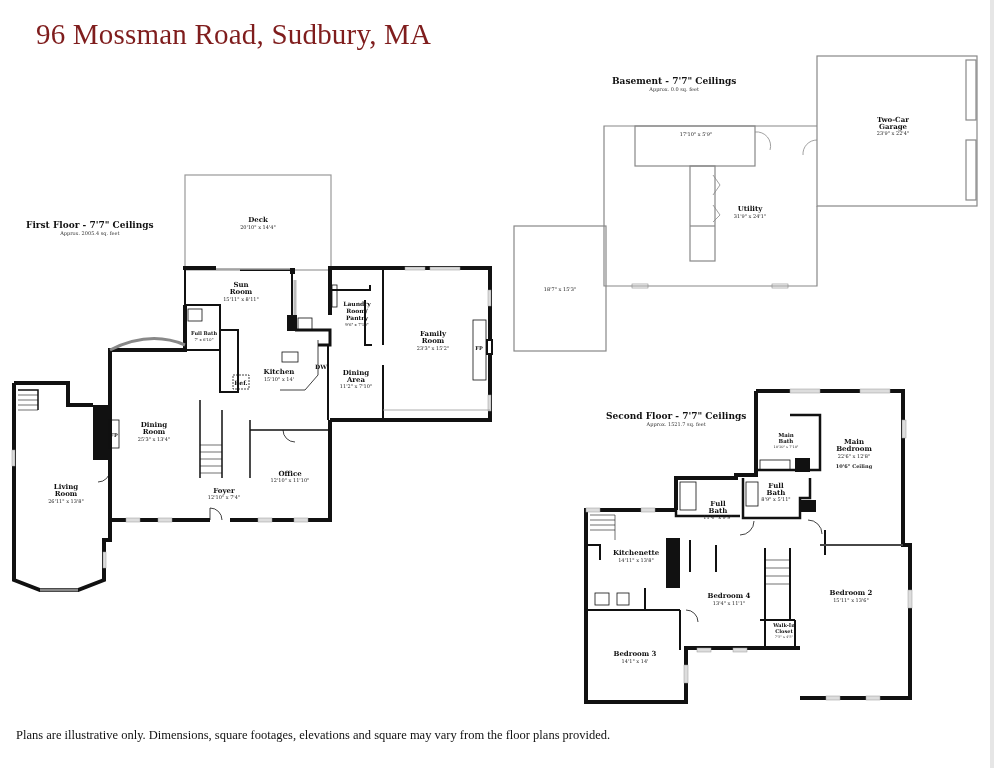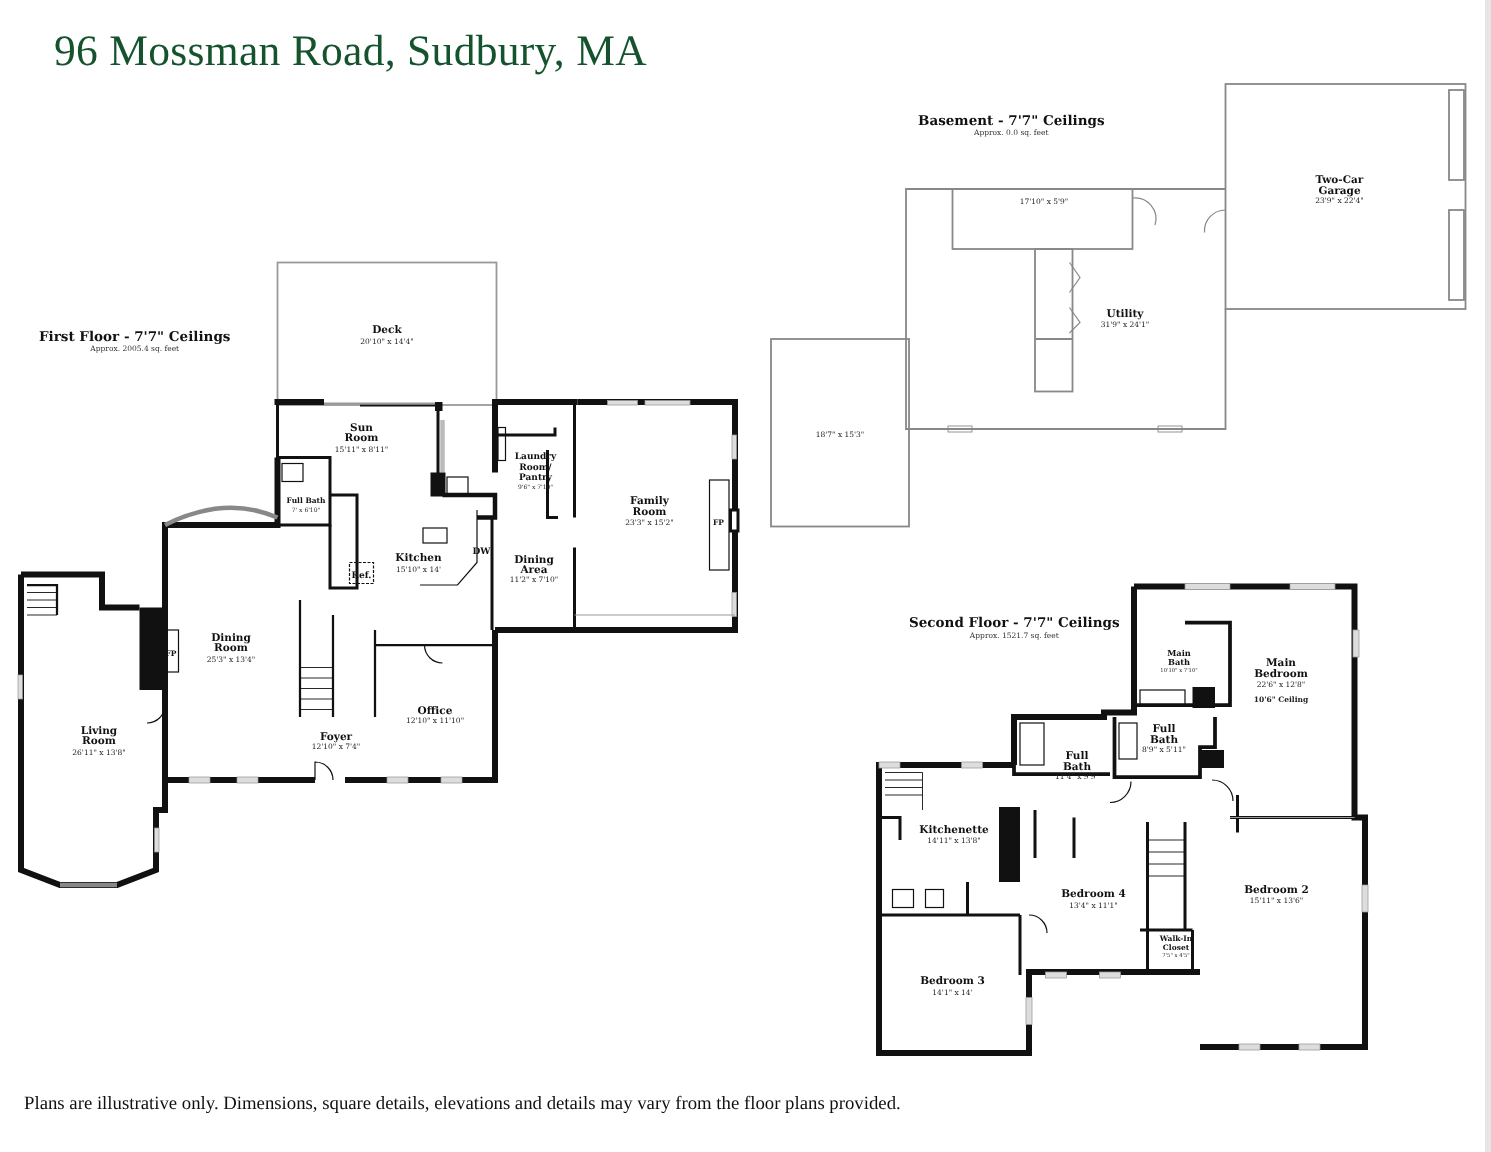--- a/index.html
+++ b/index.html
@@ -1,17 +1,17 @@
 <!DOCTYPE html>
 <html><head>
 <meta charset="utf-8">
 <style>
   html,body{margin:0;padding:0;background:#fff;}
   body{width:994px;height:768px;position:relative;overflow:hidden;font-family:"DejaVu Serif","Liberation Serif",serif;color:#111;}
-  .title{position:absolute;left:36px;top:18px;font-size:29px;font-family:"Liberation Serif","DejaVu Serif",serif;color:#14532d;letter-spacing:0.2px;}
+  .title{position:absolute;left:36px;top:18px;font-size:29px;font-family:"Liberation Serif","DejaVu Serif",serif;color:#7f1d1d;letter-spacing:0.2px;}
   .floor-title{position:absolute;font-weight:bold;font-size:9px;white-space:nowrap;text-align:center;}
   .floor-sub{display:block;font-weight:normal;font-size:5px;color:#333;}
   .footer{position:absolute;left:16px;top:728px;font-size:12.5px;font-family:"Liberation Serif","DejaVu Serif",serif;}
   svg{position:absolute;left:0;top:0;}
   .room-label{font-family:"DejaVu Serif","Liberation Serif",serif;font-weight:bold;font-size:7px;fill:#111;text-anchor:middle;}
   .room-dim{font-family:"DejaVu Serif","Liberation Serif",serif;font-size:5px;fill:#222;text-anchor:middle;}
   .right-border{position:absolute;right:0;top:0;width:4px;height:768px;background:#e6e6e6;}
 </style>
 </head>
 <body>
@@ -225,14 +225,14 @@
     <text class="room-label" x="851" y="595">Bedroom 2</text>
     <text class="room-dim" x="851" y="602">15'11" x 13'6"</text>
     <text class="room-label" x="784" y="627" style="font-size:5px">Walk-In</text>
     <text class="room-label" x="784" y="633" style="font-size:5px">Closet</text>
     <text class="room-dim" x="784" y="638" style="font-size:3.5px">7'5" x 4'5"</text>
     <text class="room-label" x="635" y="656">Bedroom 3</text>
     <text class="room-dim" x="635" y="663">14'1" x 14'</text>
   </g>
 </svg>
 
-<div class="footer">Plans are illustrative only. Dimensions, square details, elevations and details may vary from the floor plans provided.</div>
+<div class="footer">Plans are illustrative only. Dimensions, square footages, elevations and square may vary from the floor plans provided.</div>
 <div class="right-border"></div>
 
 </body></html>

